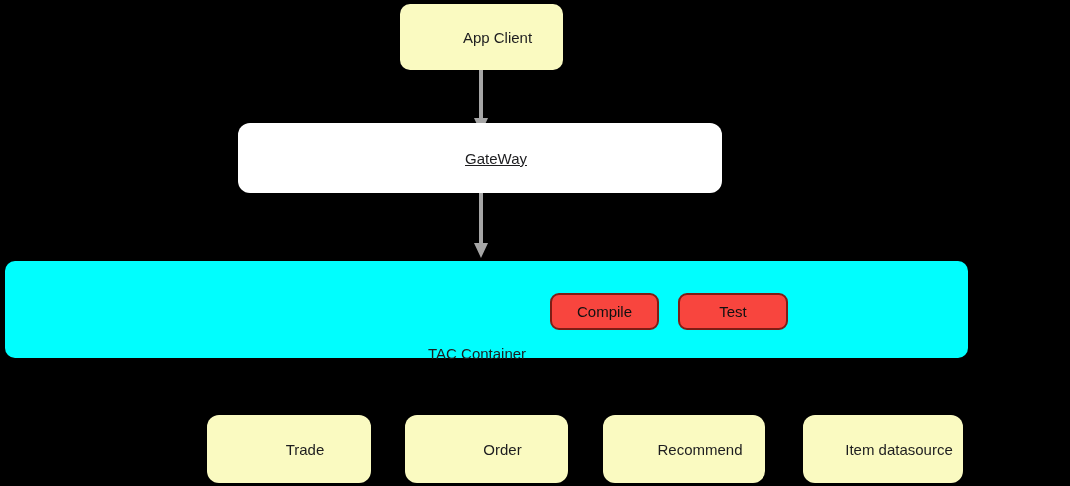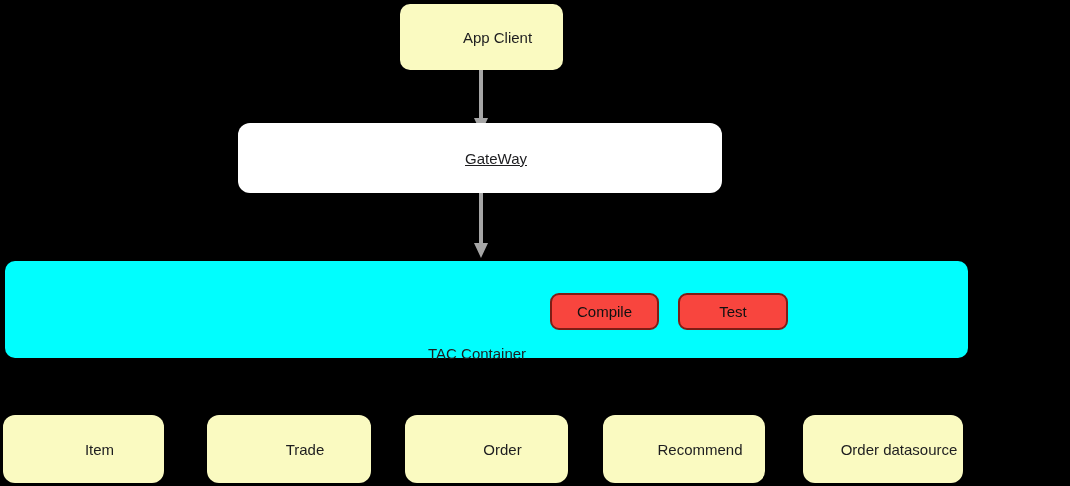--- a/index.html
+++ b/index.html
@@ -106,29 +106,26 @@
     <div class="arrow-line line2"></div>
     <div class="arrow-head head2"></div>
   </div>
 
   <div class="node tac">
     <span class="tac-label">TAC Container</span>
     <div class="tac-btn btn-compile">Compile</div>
     <div class="tac-btn btn-test">Test</div>
   </div>
 
-  <div class="node yellow ds ds1">
-    <span>Item</span>
-  </div>
   <div class="node yellow ds ds2">
     <span>Trade</span>
   </div>
   <div class="node yellow ds ds3">
     <span>Order</span>
   </div>
   <div class="node yellow ds ds4">
     <span>Recommend</span>
   </div>
   <div class="node yellow ds ds5">
-    <span>Order datasource</span>
+    <span>Item datasource</span>
   </div>
 
 </div>
 
 </body></html>

